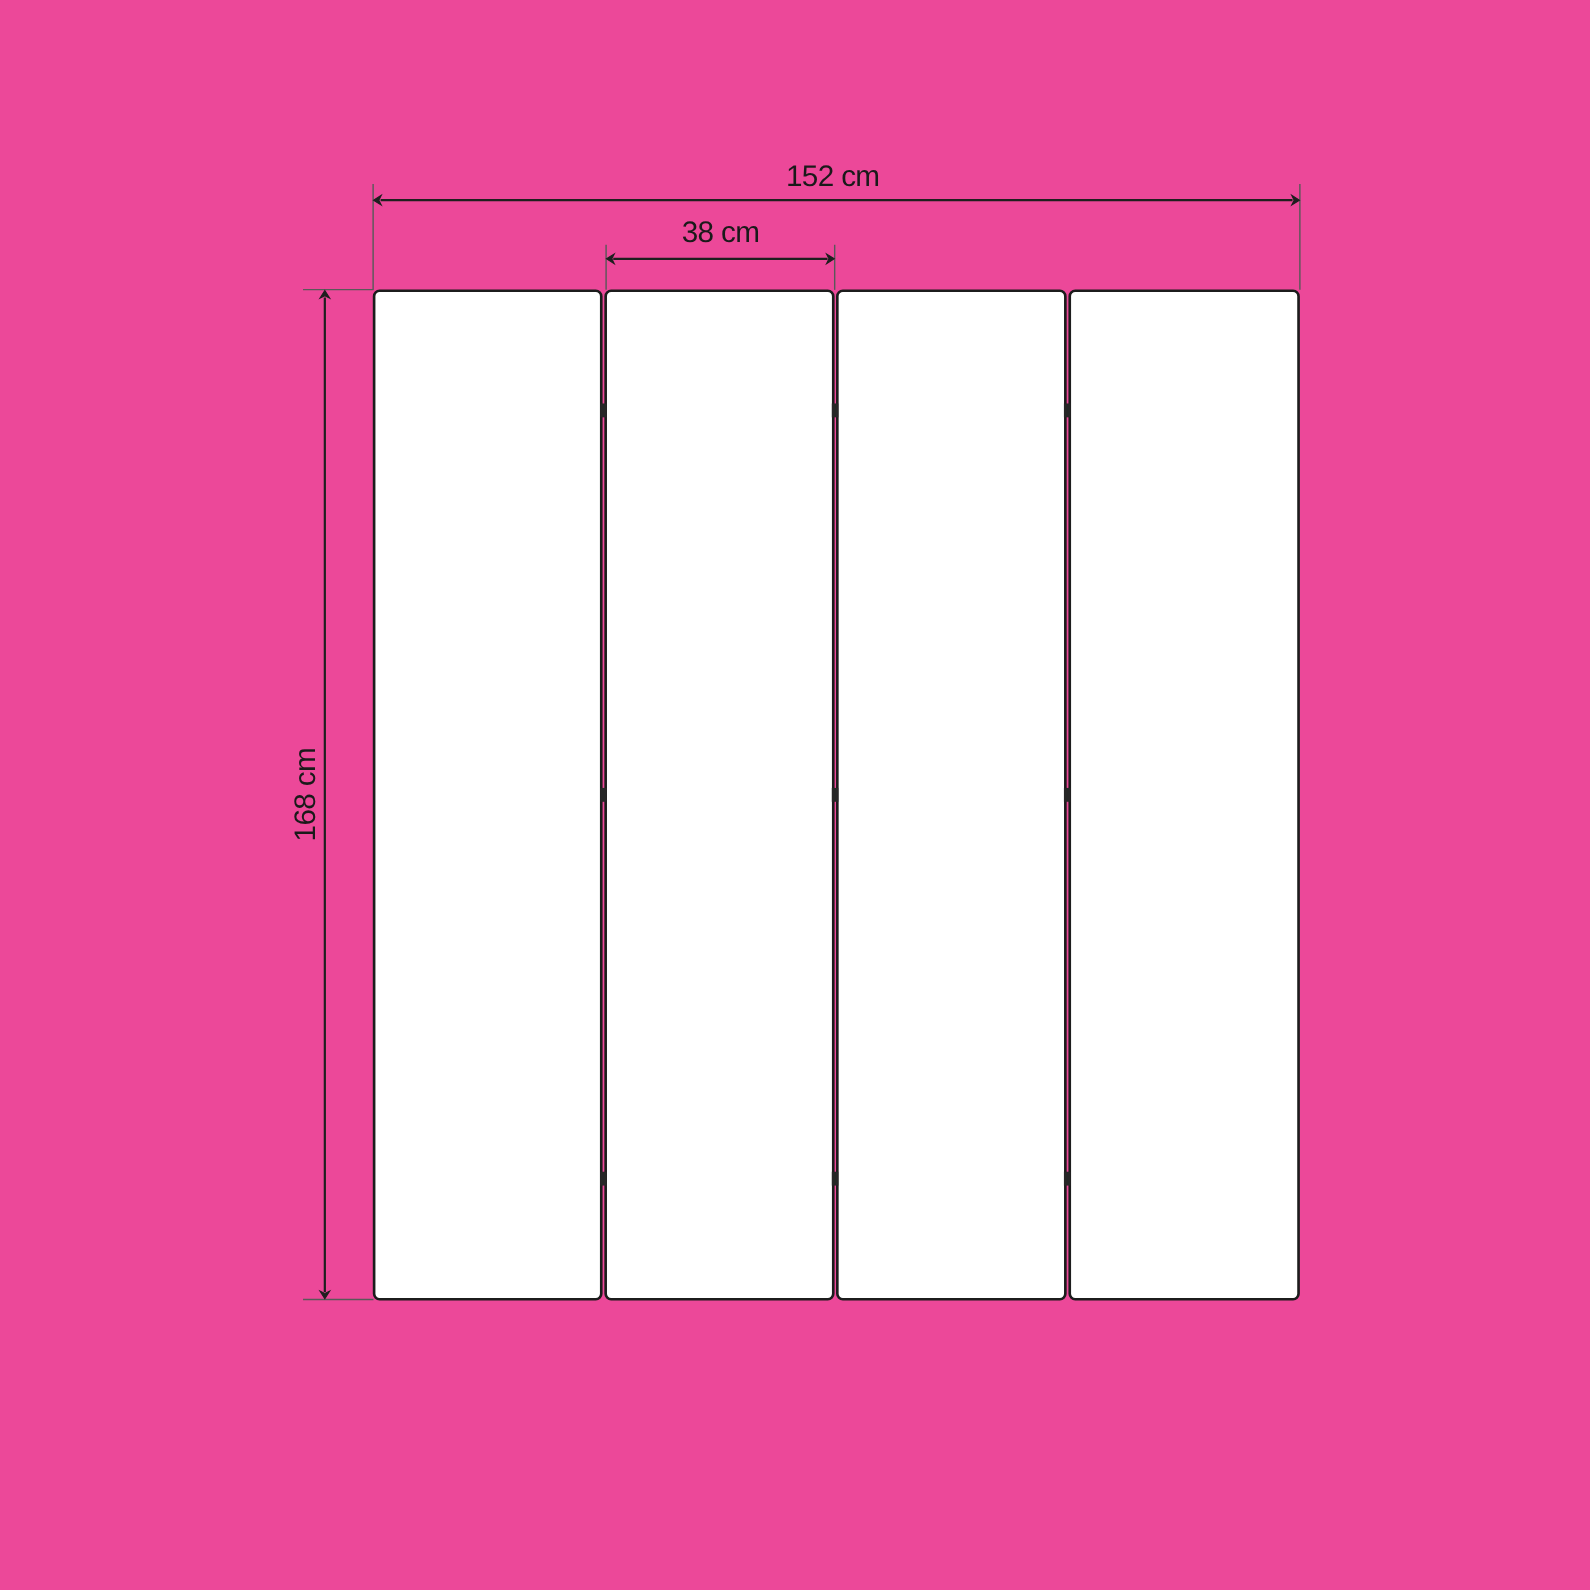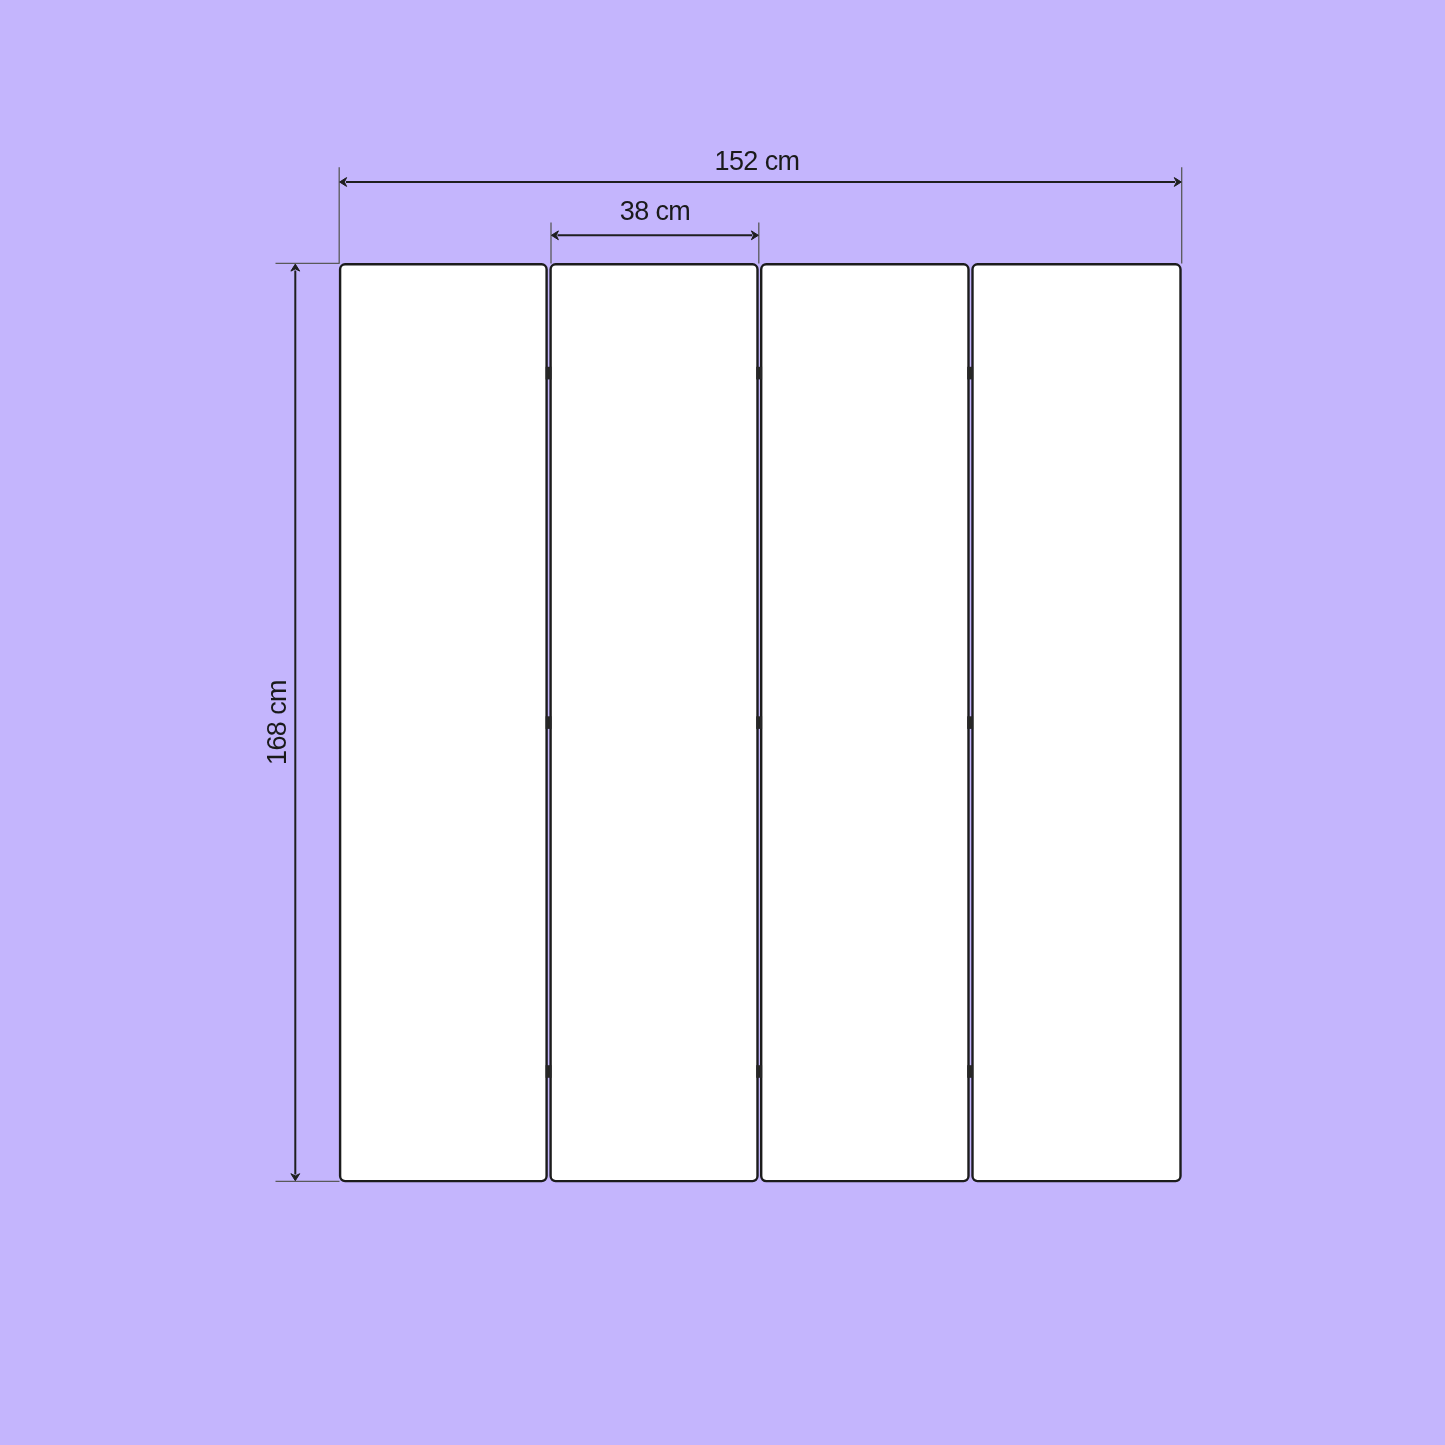--- a/index.html
+++ b/index.html
@@ -1,16 +1,16 @@
 <!DOCTYPE html>
 <html><head>
 <meta charset="utf-8">
 <style>
   html,body{margin:0;padding:0;background:#ffffff;}
-  .page{width:1445px;height:1445px;position:relative;background:#c4b5fd;overflow:hidden;}
+  .page{width:1445px;height:1445px;position:relative;background:#ec4899;overflow:hidden;}
   svg{display:block;}
   text{font-family:"Liberation Sans",sans-serif;fill:#1a1a1a;}
 </style>
 </head>
 <body>
 <div class="page">
 <svg width="1445" height="1445" viewBox="0 0 1445 1445">
 
   <rect x="340.1" y="264.3" width="206.5" height="916.8" rx="5" ry="5" fill="#ffffff" stroke="#1c1c1c" stroke-width="2.4"></rect>
 

